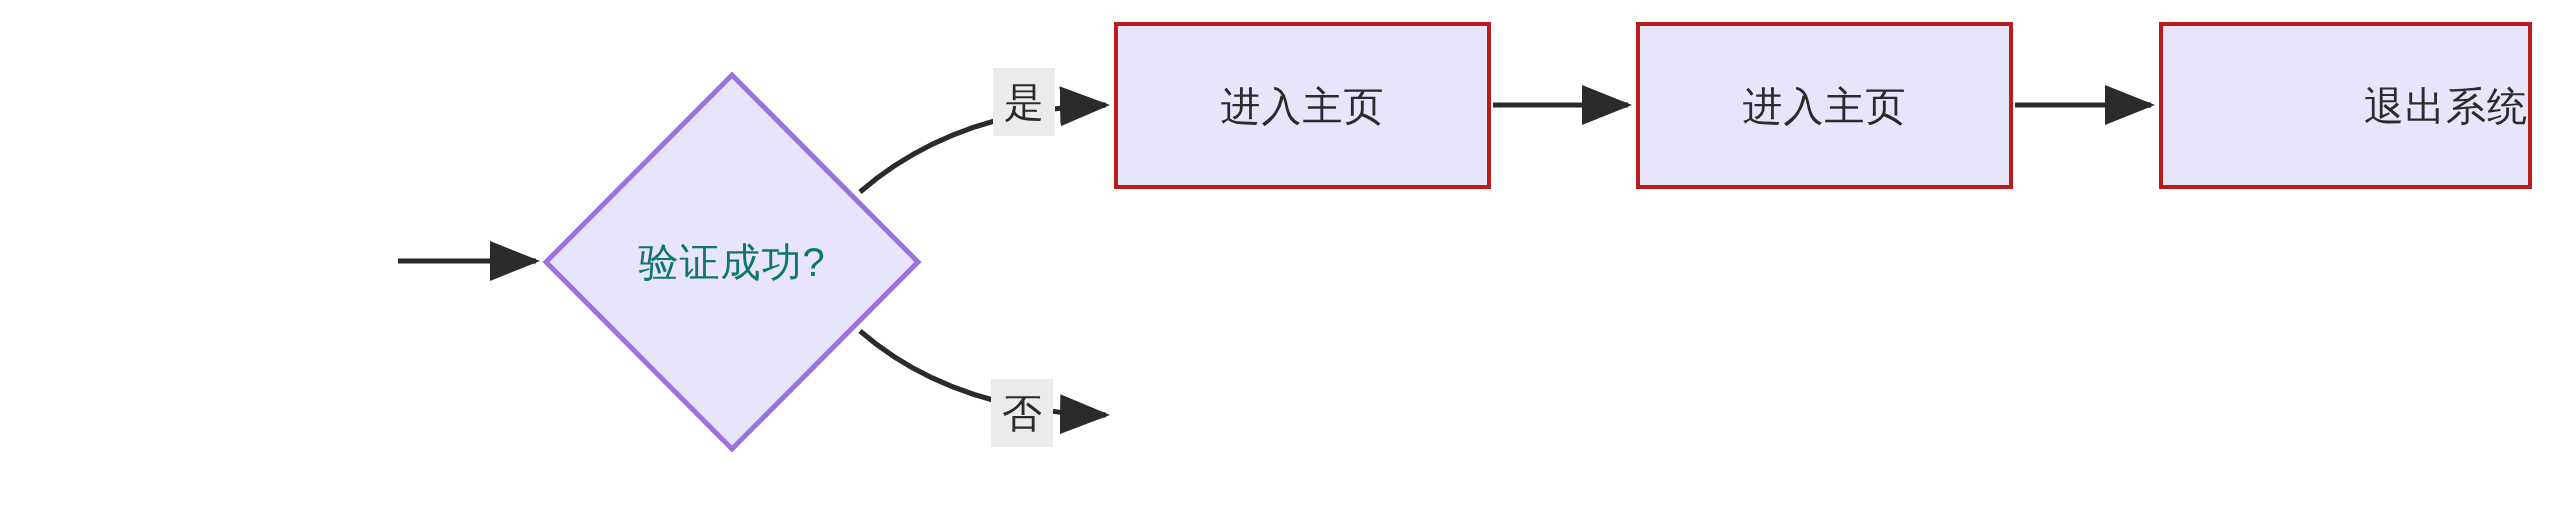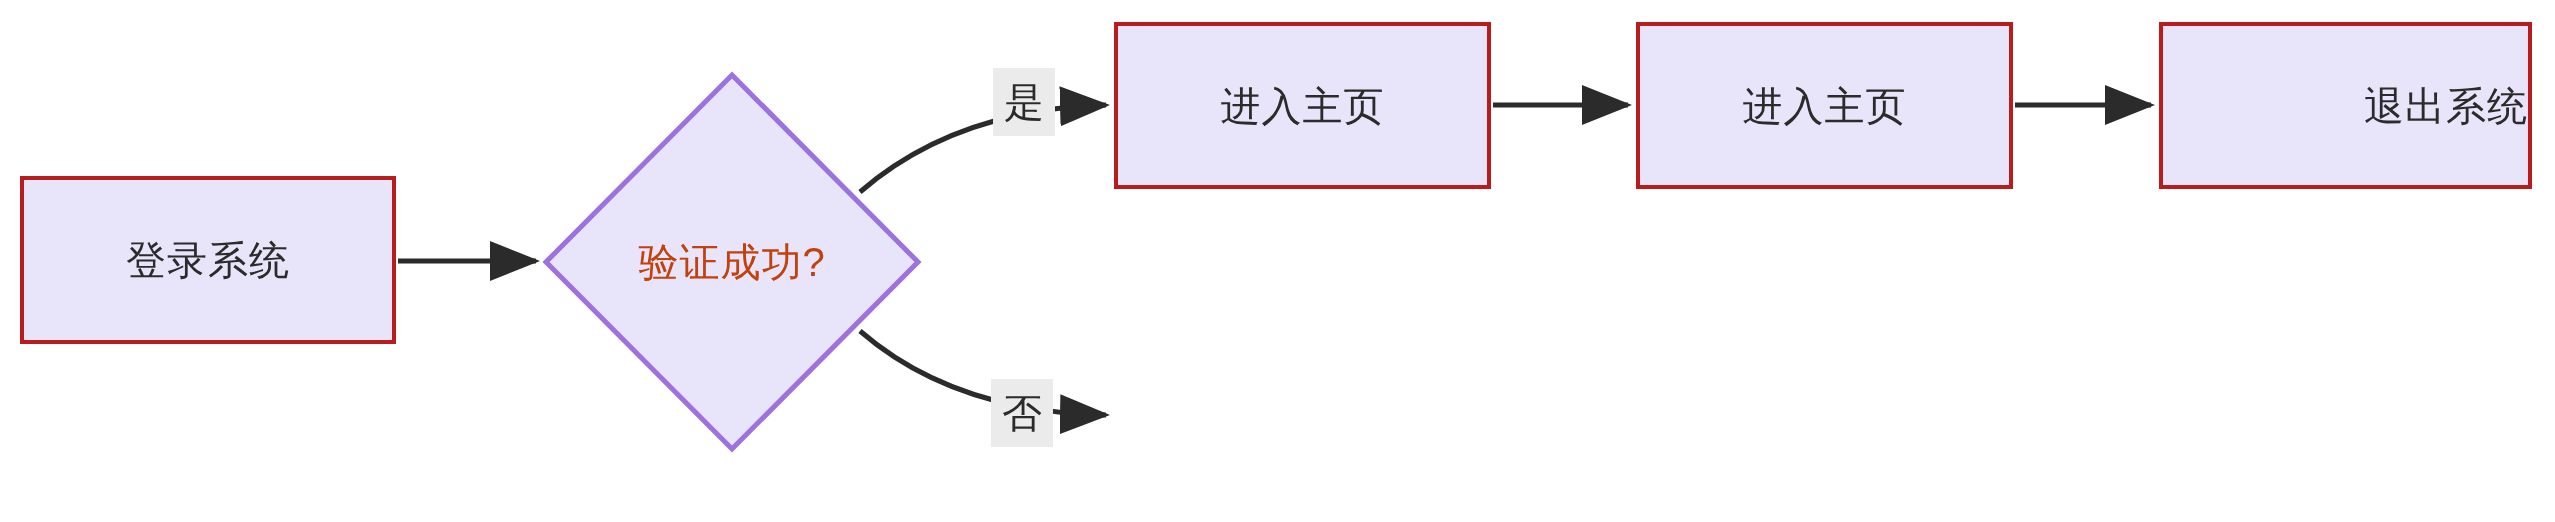--- a/index.html
+++ b/index.html
@@ -56,21 +56,21 @@
   .diamond-text {
     position: absolute;
     left: 0;
     top: 0;
     width: 100%;
     height: 100%;
     display: flex;
     align-items: center;
     justify-content: center;
     font-size: 40px;
-    color: #c2410c;
+    color: #0f766e;
     letter-spacing: 1px;
     white-space: nowrap;
     pointer-events: none;
   }
   .edge-label {
     position: absolute;
     background: #ebebeb;
     color: #2b2b2b;
     font-size: 40px;
     line-height: 1;
@@ -95,23 +95,20 @@
 
     <path d="M 860 192 C 920 140 1000 108 1106 105" fill="none" stroke="#2b2b2b" stroke-width="5" marker-end="url(#arrowhead)"></path>
 
     <path d="M 860 331 C 920 383 1000 413 1106 415" fill="none" stroke="#2b2b2b" stroke-width="5" marker-end="url(#arrowhead)"></path>
 
     <path d="M 1493 105 L 1628 105" fill="none" stroke="#2b2b2b" stroke-width="5" marker-end="url(#arrowhead)"></path>
 
     <path d="M 2015 105 L 2151 105" fill="none" stroke="#2b2b2b" stroke-width="5" marker-end="url(#arrowhead)"></path>
   </svg>
 
-  <div class="node" style="left:20px; top:176px; width:376px; height:168px;">
-    <span class="node-label">登录系统</span>
-  </div>
 
   <div class="diamond-wrap" style="left:543px; top:72px; width:378px; height:380px;">
     <svg width="378" height="380" viewBox="0 0 378 380" xmlns="http://www.w3.org/2000/svg">
       <polygon points="189,3 375,190 189,377 3,190" fill="#e8e5fb" stroke="#9b72e0" stroke-width="5"></polygon>
     </svg>
     <div class="diamond-text">验证成功?</div>
   </div>
 
   <div class="node" style="left:1114px; top:22px; width:377px; height:167px;">
     <span class="node-label">进入主页</span>

